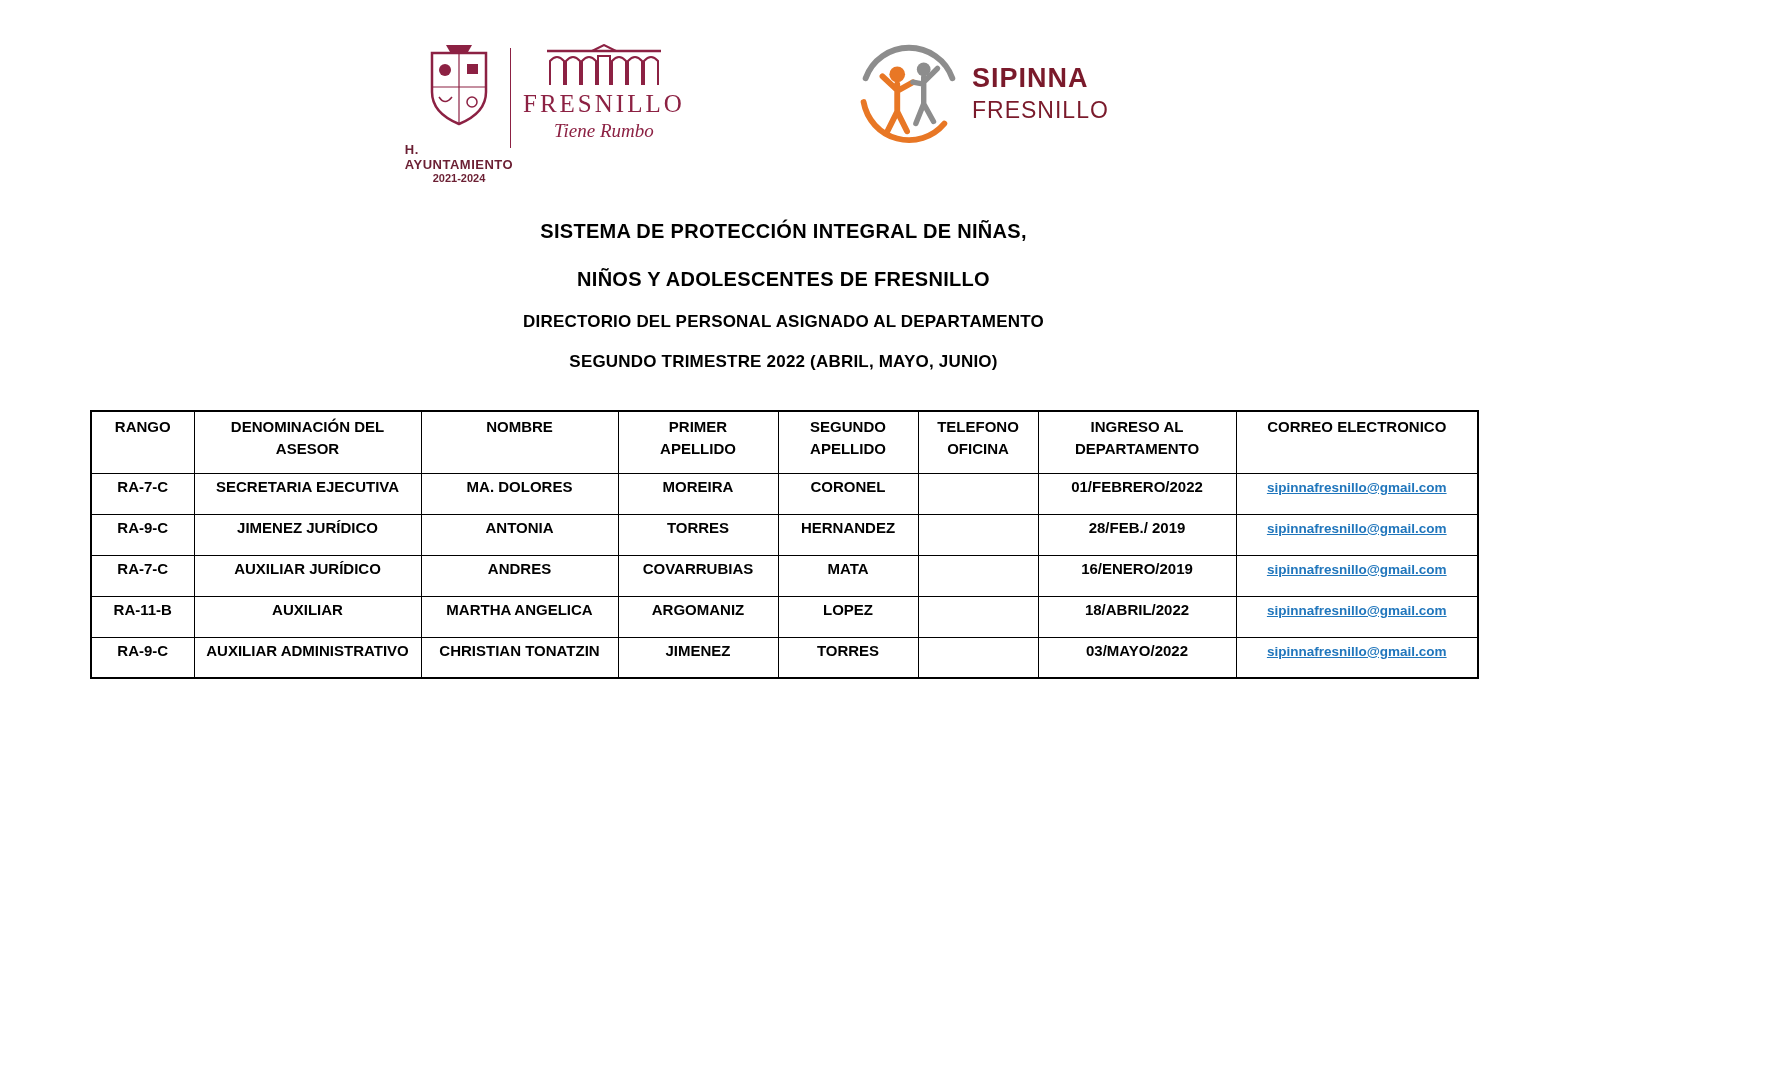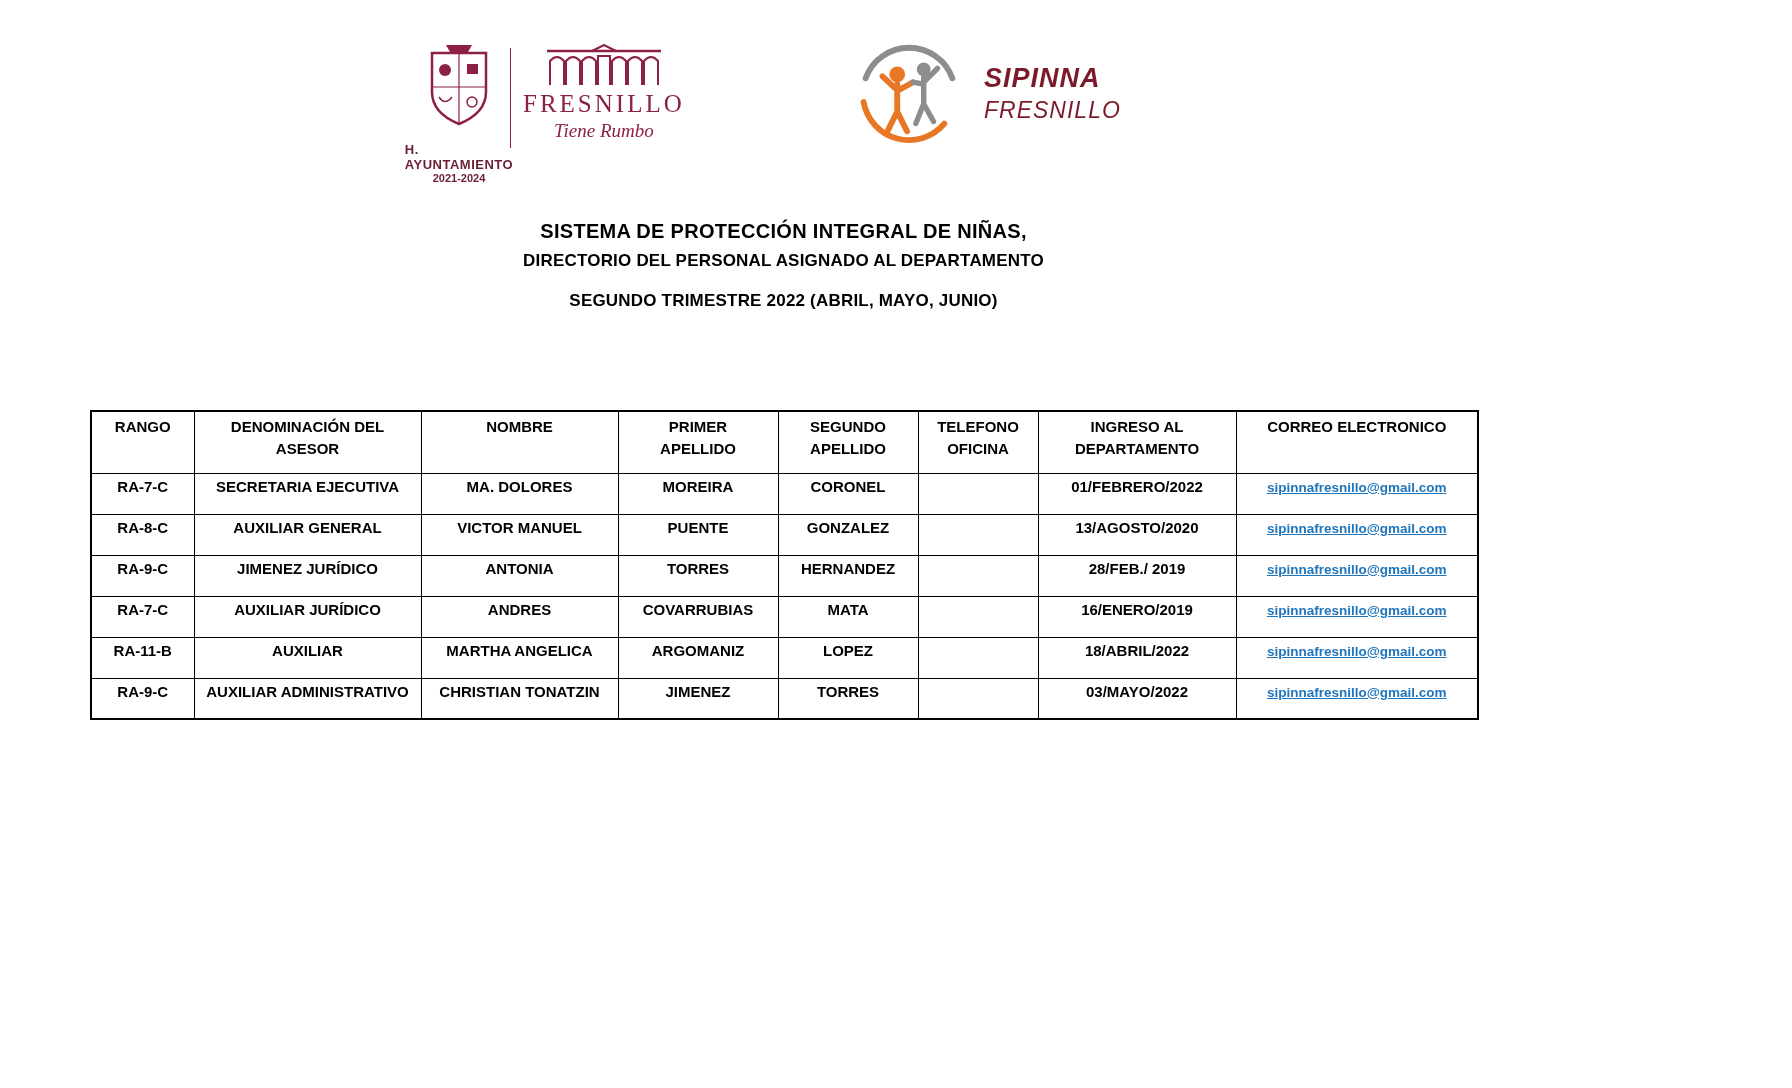--- a/index.html
+++ b/index.html
@@ -12,30 +12,30 @@
   .crest-col { width:78px; display:flex; flex-direction:column; align-items:center; }
   .crest-ayto { font-size:13px; font-weight:bold; color:#6b1f33; letter-spacing:.5px; margin-top:12px; }
   .crest-period { font-size:11px; font-weight:bold; color:#6b1f33; }
   .logo-divider { width:1px; height:100px; background:#8C2143; margin-top:4px; }
   .wordmark-col { display:flex; flex-direction:column; align-items:center; }
   .fresnillo-name { font-family:"Liberation Serif", serif; font-size:25px; color:#8C2143;
                     letter-spacing:3px; margin-top:4px; }
   .fresnillo-tagline { font-family:Liberation Serif, serif; font-style:italic; font-size:19px;
                        color:#8C2143; margin-top:2px; }
 
-  .sipinna-logo { position:absolute; left:858px; top:36px; display:flex; align-items:center; gap:24px;font-style:italic; }
+  .sipinna-logo { position:absolute; left:858px; top:36px; display:flex; align-items:center; gap:12px; }
   .sipinna-text { display:flex; flex-direction:column; gap:3px; }
   .sipinna-name { font-size:27px; font-weight:bold; color:#7A1A2B; letter-spacing:1px; }
   .sipinna-sub  { font-size:23px; font-weight:normal; color:#7A1A2B; letter-spacing:1px; }
 
   
   .titles { position:absolute; left:90px; top:220px; width:1387px; text-align:center; }
   .t-big   { font-size:20px; font-weight:bold; letter-spacing:.3px; }
   .t-small { font-size:17px; font-weight:bold; letter-spacing:.2px; }
-  .t1 { margin-bottom:8px; }
+  .t1 { margin-bottom:25px; }
   .t2 { margin-bottom:21px; }
   .t3 { margin-bottom:20px; }
 
   
   table.personnel { position:absolute; left:90px; top:410px; width:1387px;
                     border-collapse:collapse; border:2px solid #000; table-layout:fixed; }
   th, td { border:1px solid #000; vertical-align:top; }
   th { font-size:15px; font-weight:bold; text-align:center; padding:4px 12px; height:62px; line-height:1.45; }
   td { font-size:15px; font-weight:bold; text-align:center; padding:4px 8px; height:41px; line-height:1.2; }
   td a { color:#2076BC; font-size:13.5px; font-weight:bold; text-decoration:underline; }
@@ -86,20 +86,21 @@
       <path d="M67 41 V68 M67 48 L56 46 M67 46 L81 32 M67 68 L59 88 M67 68 L77 86" fill="none" stroke="#8D8D8D" stroke-width="5.5" stroke-linecap="round"></path>
     </svg>
     <div class="sipinna-text">
       <div class="sipinna-name">SIPINNA</div>
       <div class="sipinna-sub">FRESNILLO</div>
     </div>
   </div>
 
   <div class="titles">
     <div class="t-big t1">SISTEMA DE PROTECCIÓN INTEGRAL DE NIÑAS,</div>
+    <div class="t-big t2">NIÑOS Y ADOLESCENTES DE FRESNILLO</div>
     <div class="t-small t3">DIRECTORIO DEL PERSONAL ASIGNADO AL DEPARTAMENTO</div>
     <div class="t-small t4">SEGUNDO TRIMESTRE 2022 (ABRIL, MAYO, JUNIO)</div>
   </div>
 
   <table class="personnel">
     <colgroup>
         <col style="width: 103px;">
         <col style="width: 227px;">
         <col style="width: 197px;">
         <col style="width: 160px;">
@@ -122,30 +123,20 @@
     </thead>
     <tbody>
         <tr>
           <td class="rango-cell">RA-7-C</td>
           <td class="cargo-cell">SECRETARIA EJECUTIVA</td>
           <td class="nombre-cell">MA. DOLORES</td>
           <td class="primer-apellido-cell">MOREIRA</td>
           <td class="segundo-apellido-cell">CORONEL</td>
           <td class="telefono-oficina-cell"></td>
           <td class="ingreso-cell">01/FEBRERO/2022</td>
-          <td><a href="mailto:sipinnafresnillo@gmail.com">sipinnafresnillo@gmail.com</a></td>
-        </tr>
-        <tr>
-          <td class="rango-cell">RA-8-C</td>
-          <td class="cargo-cell">AUXILIAR GENERAL</td>
-          <td class="nombre-cell">VICTOR MANUEL</td>
-          <td class="primer-apellido-cell">PUENTE</td>
-          <td class="segundo-apellido-cell">GONZALEZ</td>
-          <td class="telefono-oficina-cell"></td>
-          <td class="ingreso-cell">13/AGOSTO/2020</td>
           <td><a href="mailto:sipinnafresnillo@gmail.com">sipinnafresnillo@gmail.com</a></td>
         </tr>
         <tr>
           <td class="rango-cell">RA-9-C</td>
           <td class="cargo-cell">JIMENEZ JURÍDICO</td>
           <td class="nombre-cell">ANTONIA</td>
           <td class="primer-apellido-cell">TORRES</td>
           <td class="segundo-apellido-cell">HERNANDEZ</td>
           <td class="telefono-oficina-cell"></td>
           <td class="ingreso-cell">28/FEB./ 2019</td>

